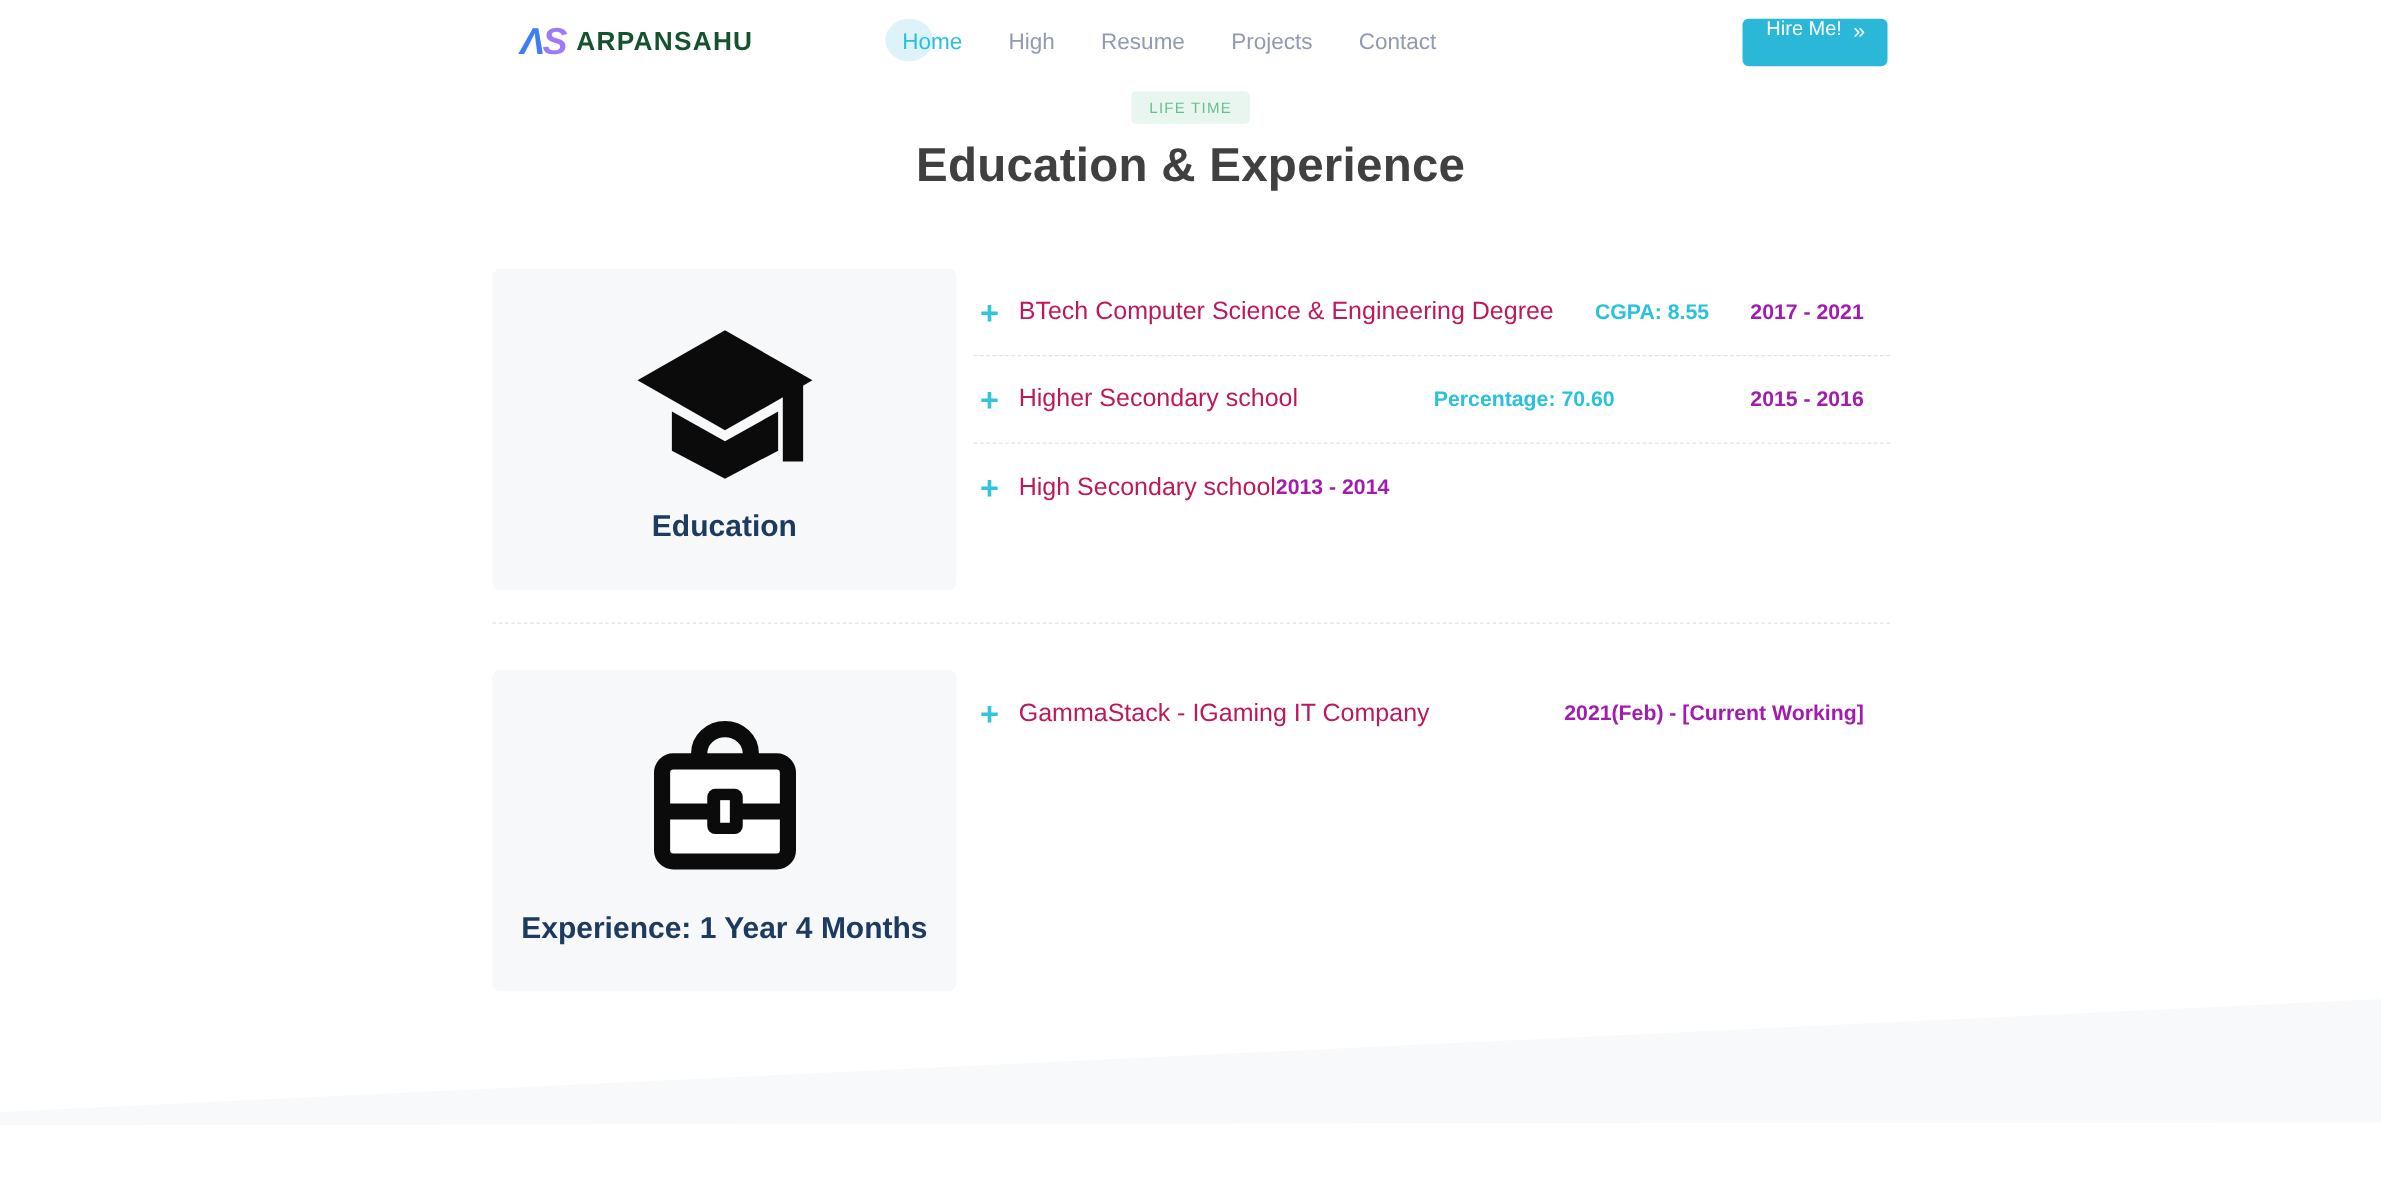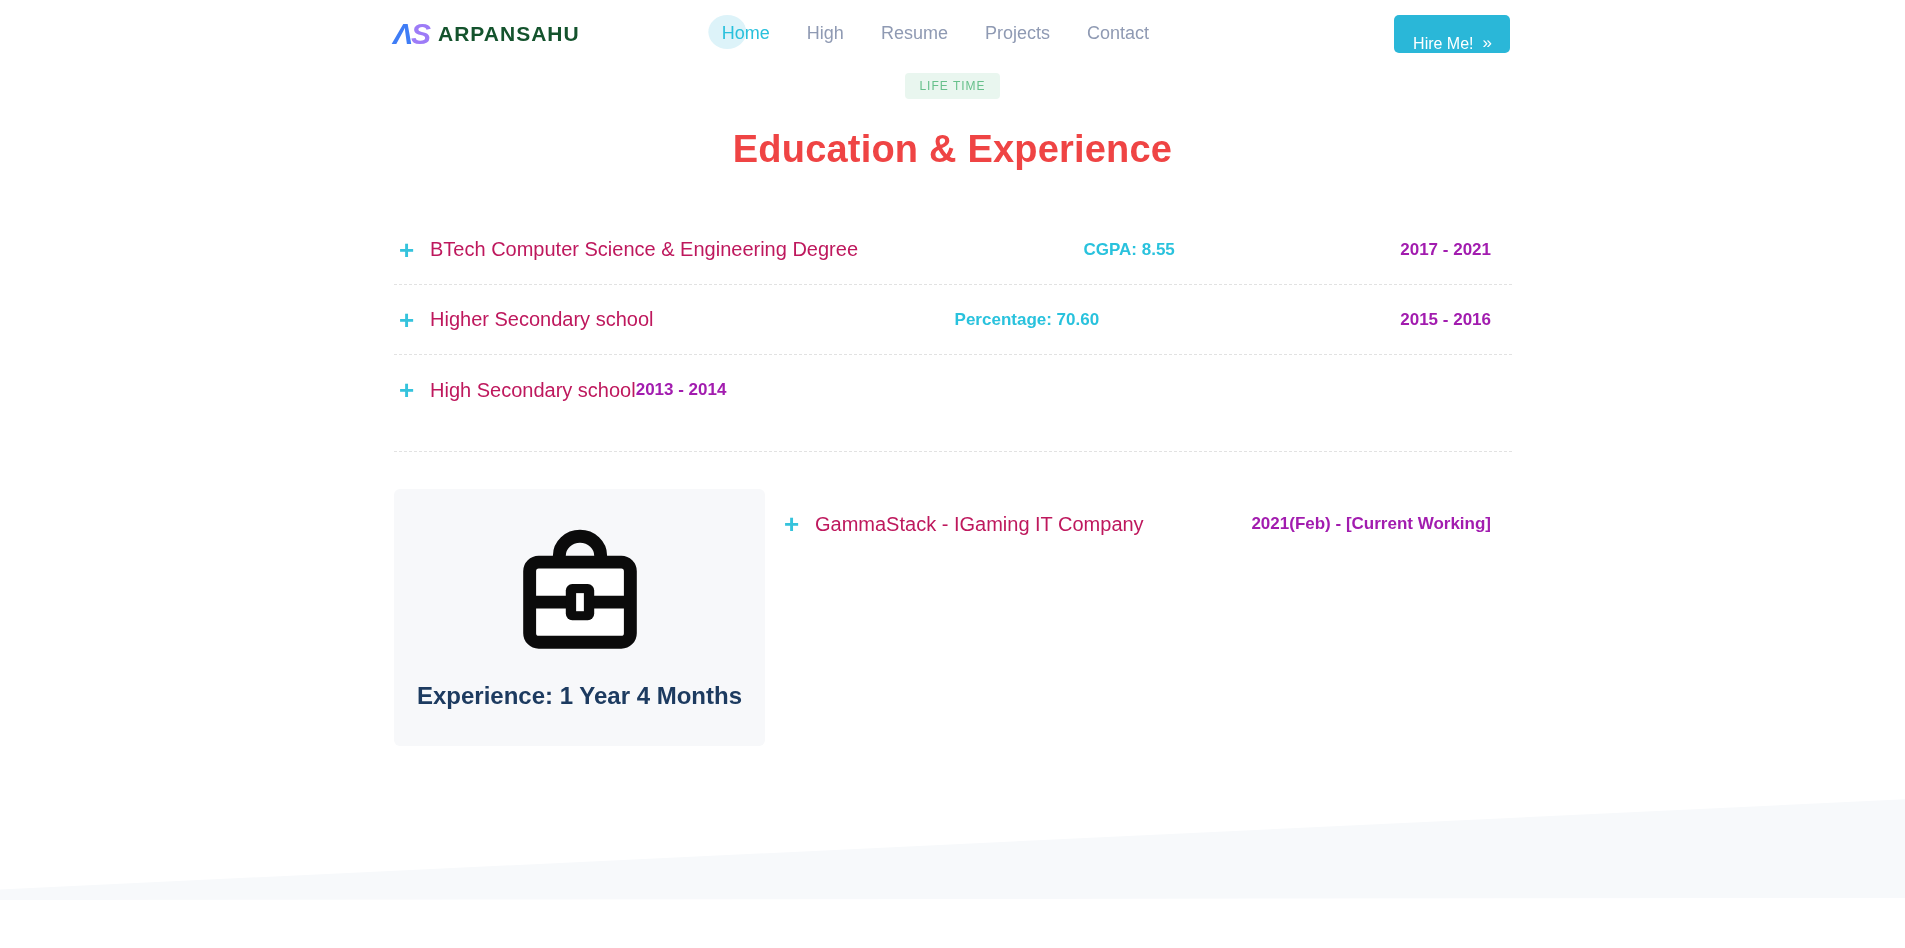--- a/index.html
+++ b/index.html
@@ -1,38 +1,38 @@
 <!DOCTYPE html>
 <html><head>
 <meta charset="utf-8">
 <style>
   * { margin:0; padding:0; box-sizing:border-box; }
   body { background:#fff; font-family:"Liberation Sans", sans-serif; }
   .page { position:relative; width:1905px; height:948px; background:#ffffff; overflow:hidden; margin:0 auto; }
 
   
-  .header { position:absolute; top:0; left:0; width:100%; height:67px; background:#ffffff; display:flex; align-items:center; z-index:5; }
+  .header { position:absolute; top:0; left:0; width:100%; height:67px; background:#ffffff; display:flex; align-items:center; z-index:5;padding-left:23px; }
   .logo { display:flex; align-items:center; margin-left:393px; cursor:pointer; }
   .logo-mark { font-size:30px; font-weight:800; font-style:italic; letter-spacing:-2px; line-height:1; }
   .logo-mark .l1 { color:#3f7df6; }
   .logo-mark .l2 { color:#9d7bf7; }
   .logo-text { margin-left:9px; font-size:21px; font-weight:800; letter-spacing:1px; color:#14532d; }
 
   .nav { position:absolute; left:50%; top:0; height:67px; transform:translateX(-54%); display:flex; align-items:center; gap:37px;text-align:center; }
   .nav-link { font-size:18px; color:#8f9ab3; text-decoration:none; cursor:pointer; position:relative; }
   .nav-link.active { color:#29c0dc; }
   .nav-link.active::before { content:""; position:absolute; left:-14px; top:-8px; width:38px; height:34px; background:#ddf3f9; border-radius:50%; z-index:-1; }
 
-  .hire-btn { margin-left:auto; margin-right:395px; background:#2ab7d8; color:#ffffff; border:none; border-radius:5px; height:38px; padding:0 19px; font-size:16px; font-family:"Liberation Sans", sans-serif; cursor:pointer; display:flex; align-items:flex-end; gap:9px; }
+  .hire-btn { margin-left:auto; margin-right:395px; background:#2ab7d8; color:#ffffff; border:none; border-radius:5px; height:38px; padding:0 19px; font-size:16px; font-family:"Liberation Sans", sans-serif; cursor:pointer; display:flex; align-items:flex-start; gap:9px; }
   .hire-btn .chev { font-size:17px; letter-spacing:-1px; }
 
   
   .section-head { position:absolute; top:67px; left:0; width:100%; text-align:center; }
   .badge { display:inline-block; margin-top:6px; background:#e9f6ef; color:#67c08b; font-size:12px; letter-spacing:1px; padding:6px 14px; border-radius:4px; }
-  .page-title { margin-top:29px; font-size:38px; font-weight:700; color:#ef4444; letter-spacing:0.2px; }
+  .page-title { margin-top:13px; font-size:38px; font-weight:700; color:#404040; letter-spacing:0.2px; }
 
   
   .container { position:absolute; top:215px; left:394px; width:1118px; }
   .section { display:flex; gap:14px; }
   .side-card { width:371px; height:257px; background:#f7f8fa; border-radius:6px; display:flex; flex-direction:column; align-items:center; justify-content:center; flex-shrink:0; }
   .side-card .icon { width:150px; height:142px; }
   .card-label { margin-top:14px; font-size:24px; font-weight:700; color:#1d3b60; }
 
   .rows { flex:1; }
   .row { display:flex; align-items:center; height:70px; padding-right:21px; cursor:pointer; }
@@ -74,20 +74,28 @@
   </div>
 
   <div class="section-head">
     <span class="badge">LIFE TIME</span>
     <div class="page-title">Education &amp; Experience</div>
   </div>
 
   <div class="container">
 
     <div class="section">
+      <div class="side-card">
+        <svg class="icon" viewBox="0 0 120 110">
+          <polygon points="60,8 116,40 60,72 4,40" fill="#0b0b0b"></polygon>
+          <path d="M26,60 L60,79 L94,60 L94,85 L60,103 L26,85 Z" fill="#0b0b0b"></path>
+          <path d="M97,50 L110,42 L110,92 L97,92 Z" fill="#0b0b0b"></path>
+        </svg>
+        <div class="card-label">Education</div>
+      </div>
 
       <div class="rows">
         <div class="row sep">
           <span class="plus">+</span>
           <span class="row-title">BTech Computer Science &amp; Engineering Degree</span>
           <span class="row-score">CGPA: 8.55</span>
           <span class="row-years">2017 - 2021</span>
         </div>
         <div class="row sep">
           <span class="plus">+</span>

